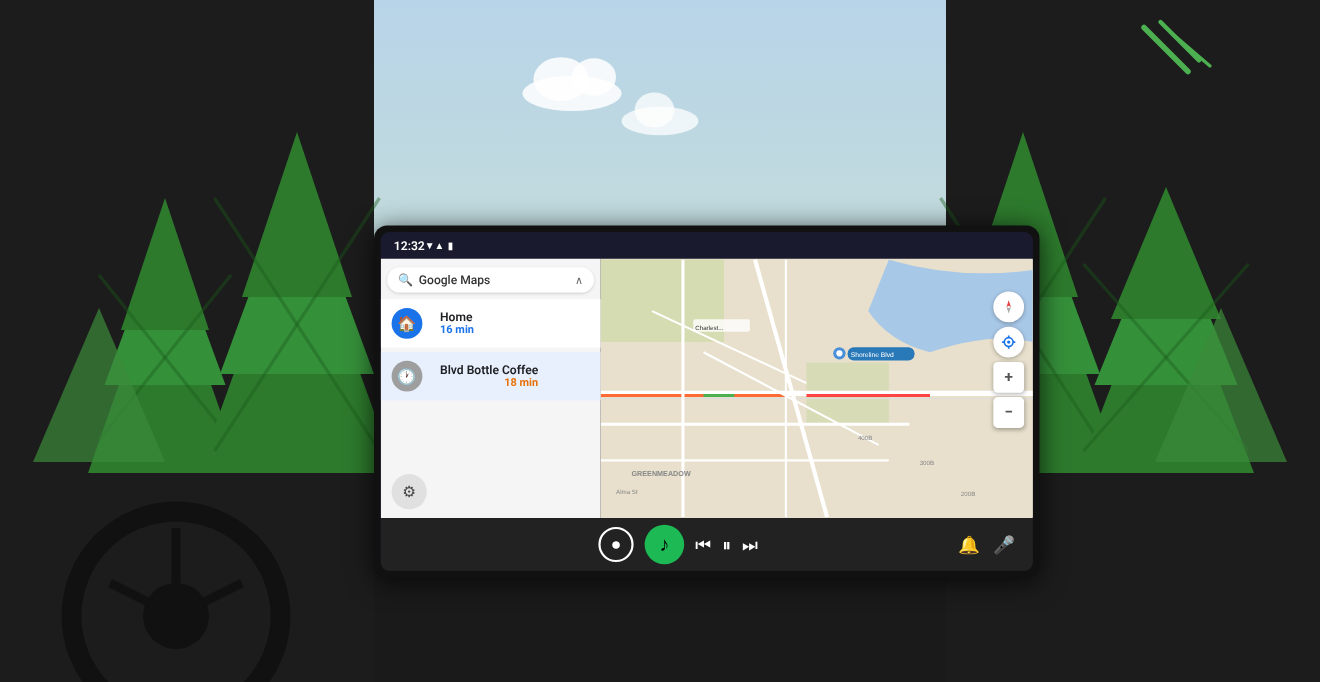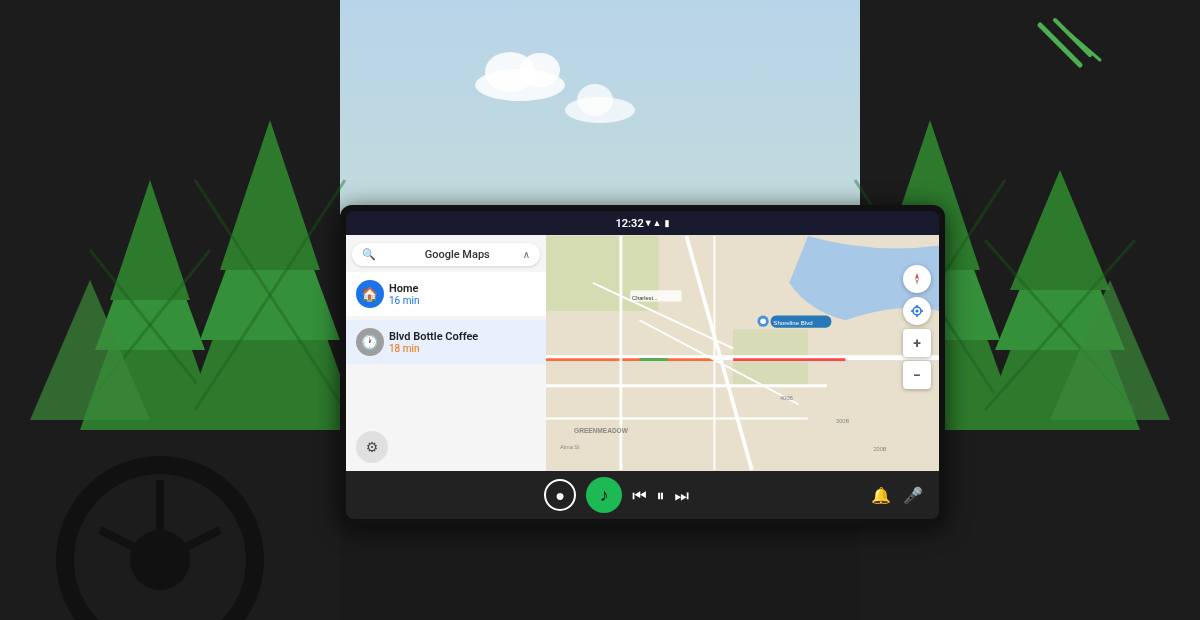--- a/index.html
+++ b/index.html
@@ -42,22 +42,22 @@
       display: flex;
       flex-direction: column;
     }
 
     
     .status-bar {
       background: #1a1a2e;
       height: 24px;
       display: flex;
       align-items: center;
-      justify-content: center;
-      padding: 0 0;
+      justify-content: flex-start;
+      padding: 0 12px;
       flex-shrink: 0;
     }
     .status-time {
       color: white;
       font-size: 11px;
       font-weight: 600;
     }
     .status-icons {
       display: flex;
       align-items: center;
@@ -138,21 +138,20 @@
       gap: 5px;
     }
     .search-icon-svg {
       font-size: 11px;
       color: #666;
     }
     .search-text {
       font-size: 11px;
       color: #333;
       font-weight: 500;
-      margin-left: 44px;
     }
     .chevron-up {
       font-size: 10px;
       color: #666;
     }
 
     
     .nav-item {
       display: flex;
       align-items: center;
@@ -171,30 +170,31 @@
       display: flex;
       align-items: center;
       justify-content: center;
       flex-shrink: 0;
       font-size: 14px;
     }
     .nav-icon-home { background: #1a73e8; color: white; }
     .nav-icon-recent { background: #9e9e9e; color: white; }
 
     .nav-info {
-      margin-left: 5px;
+      margin-left: 16px;
     }
     .nav-name {
       font-size: 11px;
       font-weight: 600;
       color: #202124;
     }
     .nav-time {
       font-size: 10px;
-      font-weight: 400;
+      font-weight: 700;
+      text-align: right;
     }
     .nav-time-blue { color: #1a73e8; }
     .nav-time-orange { color: #e8710a; }
 
     
     .settings-btn {
       margin: 8px 10px;
       width: 32px;
       height: 32px;
       background: #e0e0e0;

